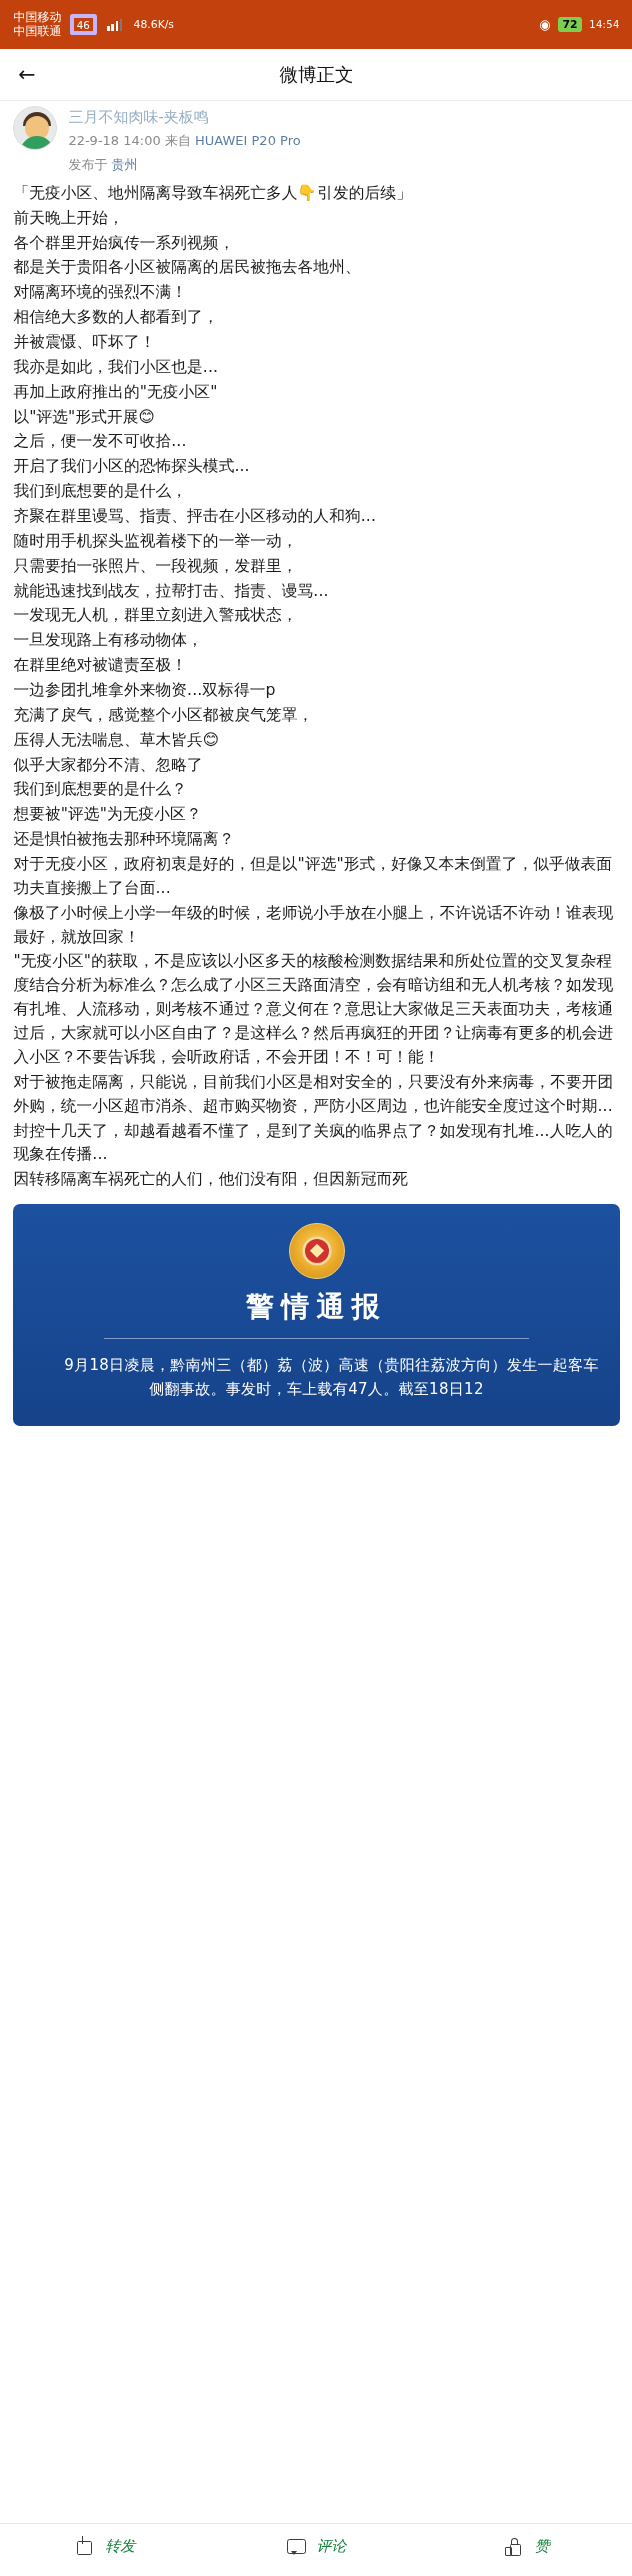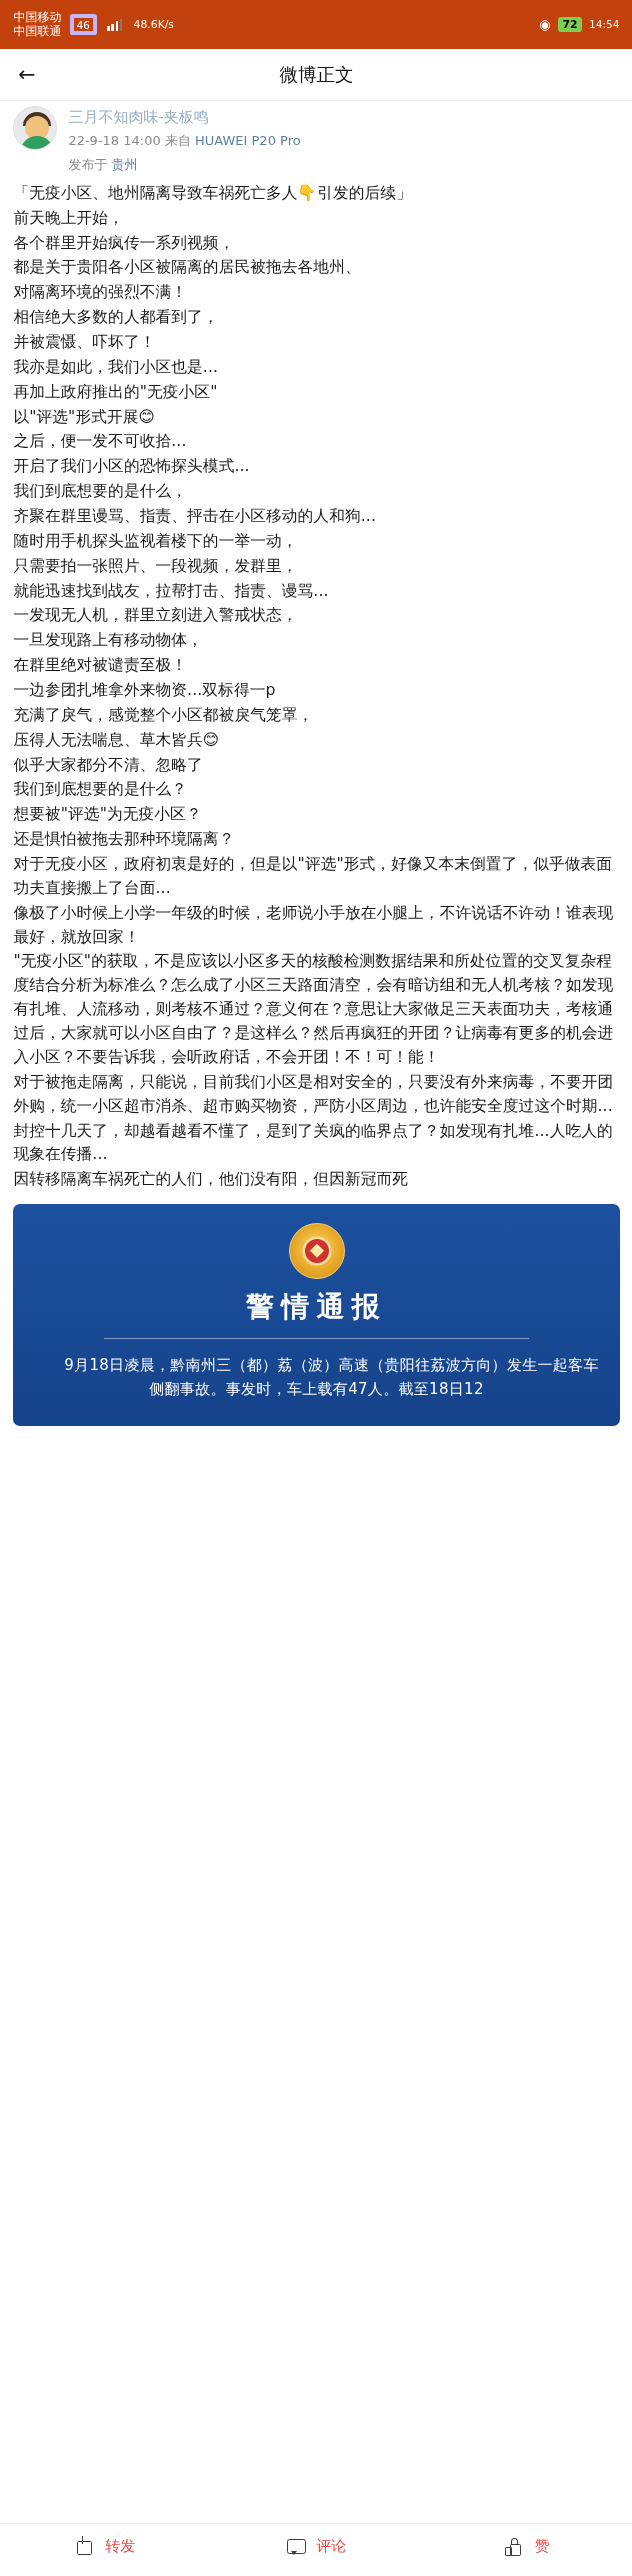--- a/index.html
+++ b/index.html
@@ -176,21 +176,21 @@
     height: 46px;
     background: #ffffff;
     border-top: 0.5px solid #e6e6e6;
     display: flex;
     align-items: center;
   }
   .bb-item {
     flex: 1;
     display: flex; align-items: center; justify-content: center;
     gap: 12px;
-    font-size: 15px; color: #ef4444;
+    font-size: 15px; color: #15803d; font-style: italic;
   }
   .bb-ico { width: 17.5px; height: 17.5px; display: inline-block; position: relative; }
   
   .ico-forward::before {
     content: ""; position: absolute; left: 1px; top: 3.1px;
     width: 13.4px; height: 12.4px; border: 1.5px solid #3c3c3c; border-radius: 1.5px;
   }
   .ico-forward::after {
     content: ""; position: absolute; left: 6.2px; top: -1.5px;
     width: 1.5px; height: 8.2px; background: #3c3c3c;

